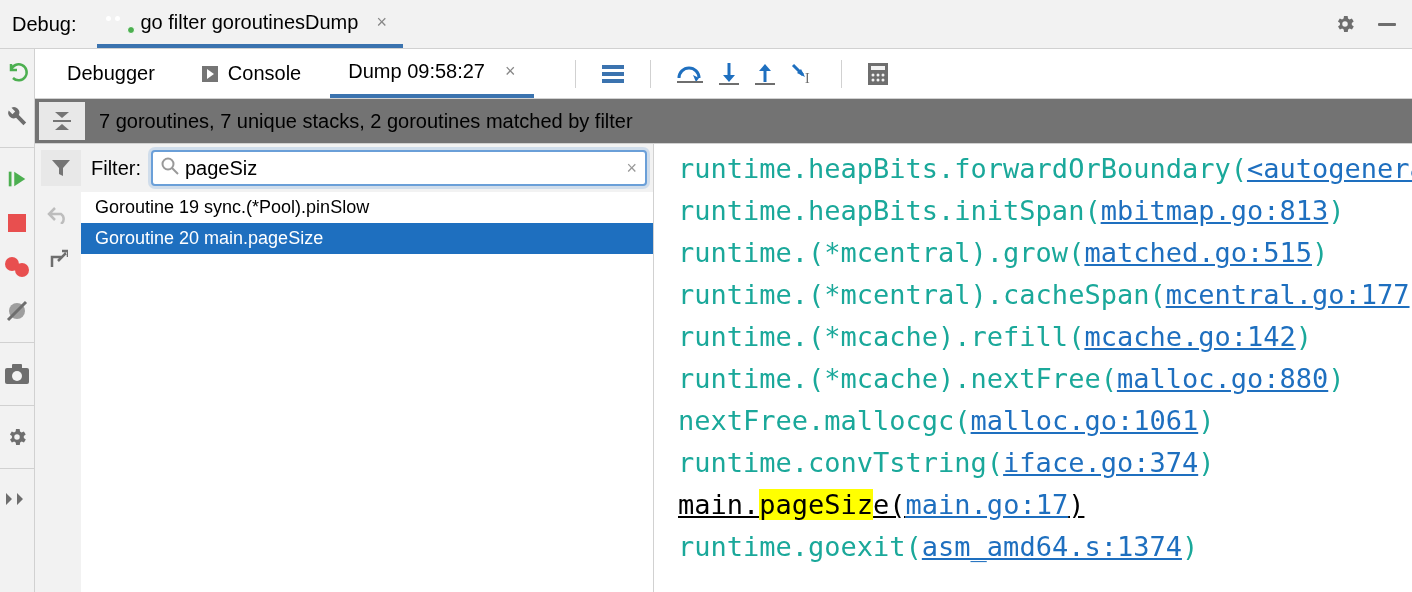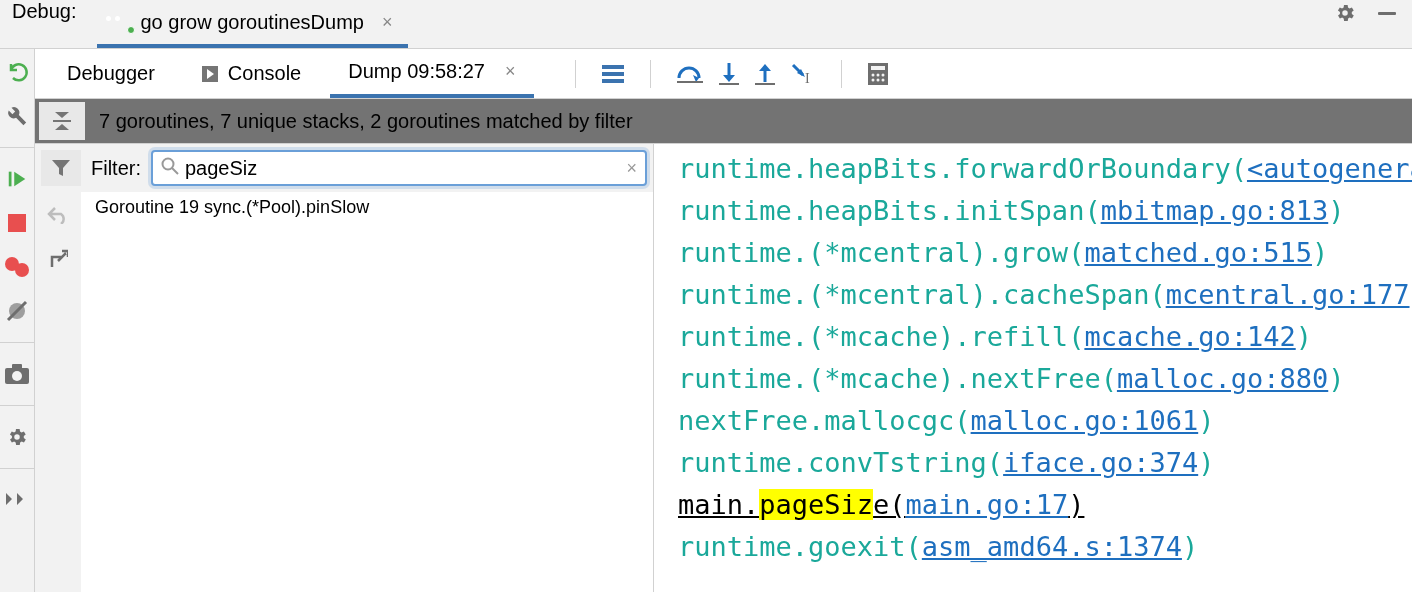--- a/index.html
+++ b/index.html
@@ -7,21 +7,21 @@
   font-family: -apple-system, "Segoe UI", Arial, sans-serif;
   font-size: 20px;
   color: #000;
   background: #fff;
   width: 1412px;
   height: 592px;
   overflow: hidden;
 }
 .top-bar {
   display: flex;
-  align-items: flex-start;
+  align-items: center;
   height: 49px;
   border-bottom: 1px solid #d1d1d1;
   background: #f2f2f2;
   padding: 0 12px;
 }
 .debug-label { margin-right: 20px; }
 .debug-tab {
   display: flex;
   align-items: center;
   height: 100%;
@@ -192,21 +192,21 @@
 </head>
 <body>
 
 <div class="top-bar">
   <span class="debug-label">Debug:</span>
   <div class="debug-tab">
     <span class="gopher-icon">
       <span class="gopher-body"><span class="gopher-eye left"></span><span class="gopher-eye right"></span></span>
       <span class="gopher-dot"></span>
     </span>
-    <span>go grow goroutinesDump</span>
+    <span>go filter goroutinesDump</span>
     <span class="close-x">×</span>
   </div>
   <div class="top-bar-right">
     <span class="tb-icon">
       <svg width="22" height="22" viewBox="0 0 24 24">
           <path fill="#6e6e6e" d="M19.4 13l.05-1-.05-1 2.1-1.6-2-3.4-2.5 1a7 7 0 0 0-1.7-1l-.4-2.6h-4l-.4 2.6a7 7 0 0 0-1.7 1l-2.5-1-2 3.4L6.5 11l-.05 1 .05 1-2.1 1.6 2 3.4 2.5-1a7 7 0 0 0 1.7 1l.4 2.6h4l.4-2.6a7 7 0 0 0 1.7-1l2.5 1 2-3.4zM12 15a3 3 0 1 1 0-6 3 3 0 0 1 0 6z"></path>
         </svg>
     </span>
     <span class="tb-icon">
         <span class="minimize-dash"></span>
@@ -391,20 +391,21 @@
                 </svg>
             </span>
             <span class="tb-icon">
               <svg width="20" height="20" viewBox="0 0 20 20">
                   <path d="M4 18v-10h10 M10 12 l8 -8 M14 2h6v6" fill="none" stroke="#6e6e6e" stroke-width="2.5"></path>
                 </svg>
             </span>
           </div>
           <div class="goroutine-list">
             <div class="gr-item">Goroutine 19 sync.(*Pool).pinSlow</div>
+            <div class="gr-item selected">Goroutine 20 main.pageSize</div>
           </div>
         </div>
       </div>
 
       <div class="right-panel">
         <div id="stack-container">
             <div class="stack-line"><span class="gray">runtime.heapBits.forwardOrBoundary(</span><span class="link">&lt;autogenerate</span></div>
             <div class="stack-line"><span class="gray">runtime.heapBits.initSpan(</span><span class="link">mbitmap.go:813</span><span class="gray">)</span></div>
             <div class="stack-line"><span class="gray">runtime.(*mcentral).grow(</span><span class="link">matched.go:515</span><span class="gray">)</span></div>
             <div class="stack-line"><span class="gray">runtime.(*mcentral).cacheSpan(</span><span class="link">mcentral.go:177</span><span class="gray">)</span></div>

